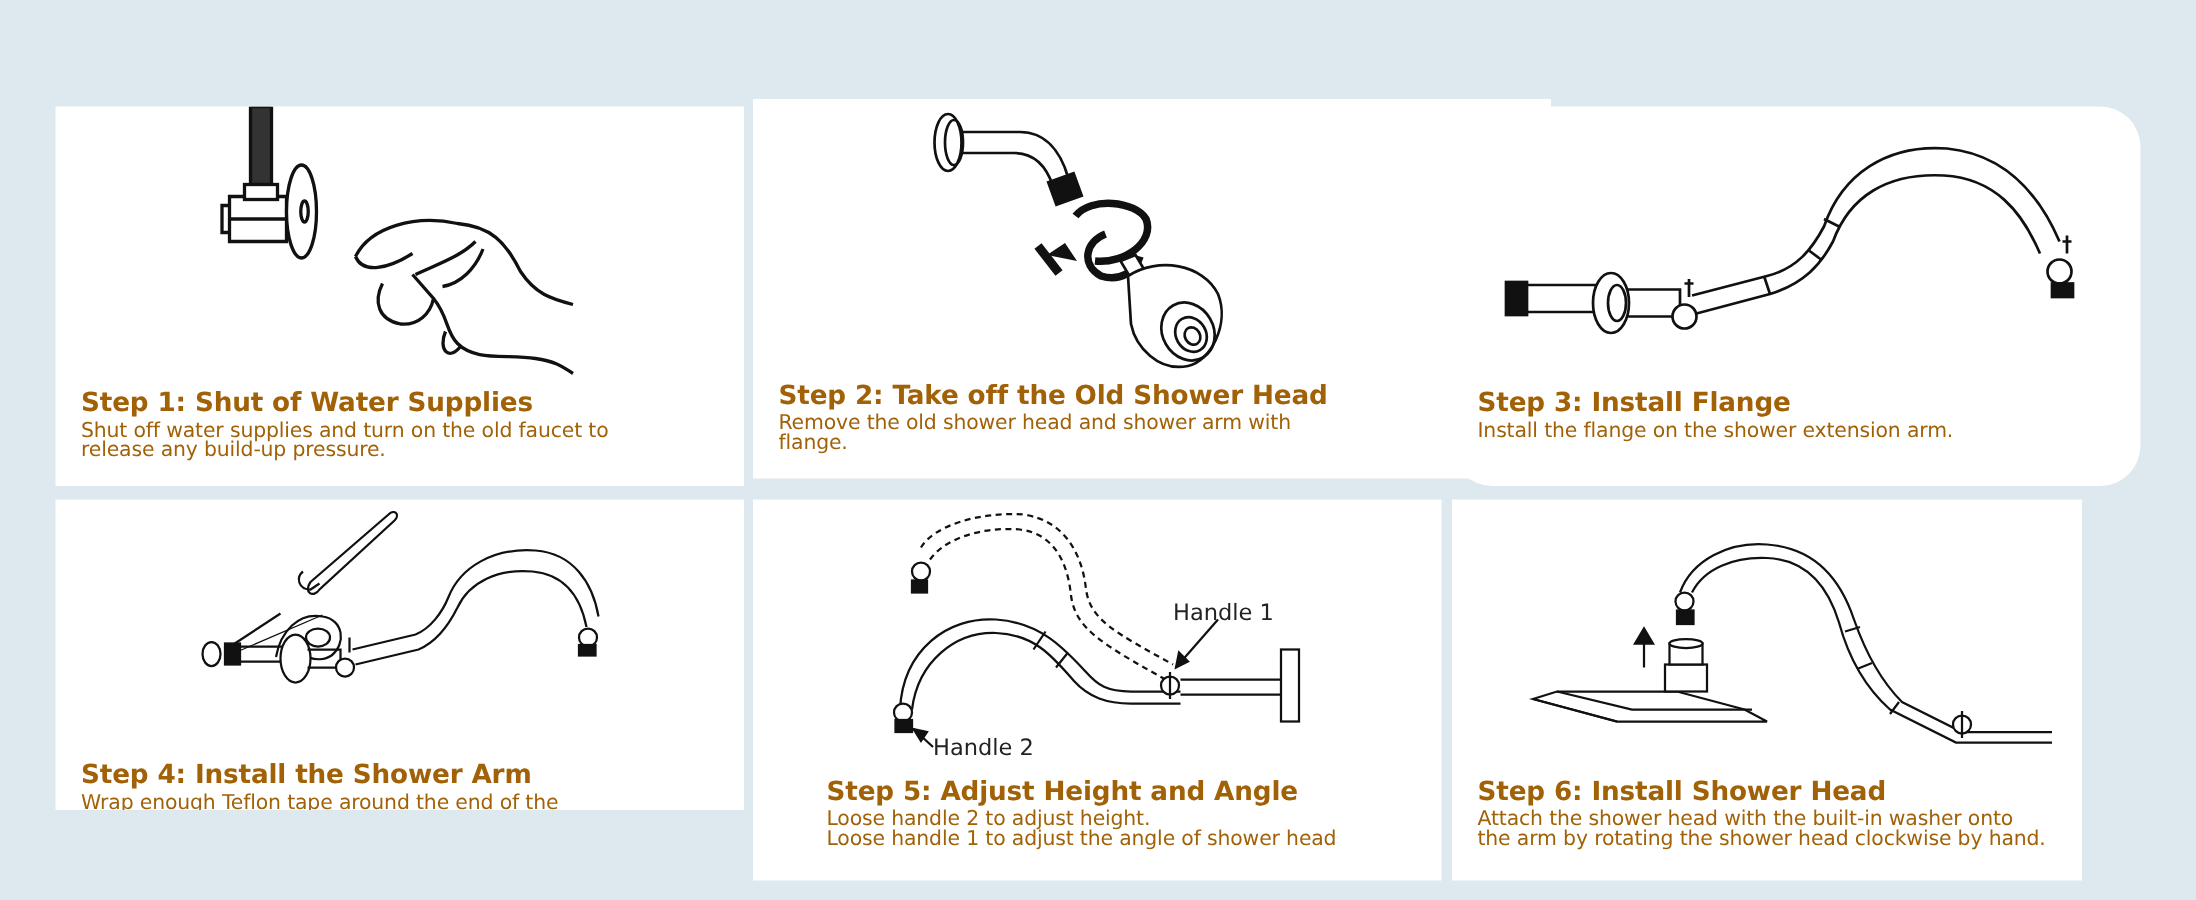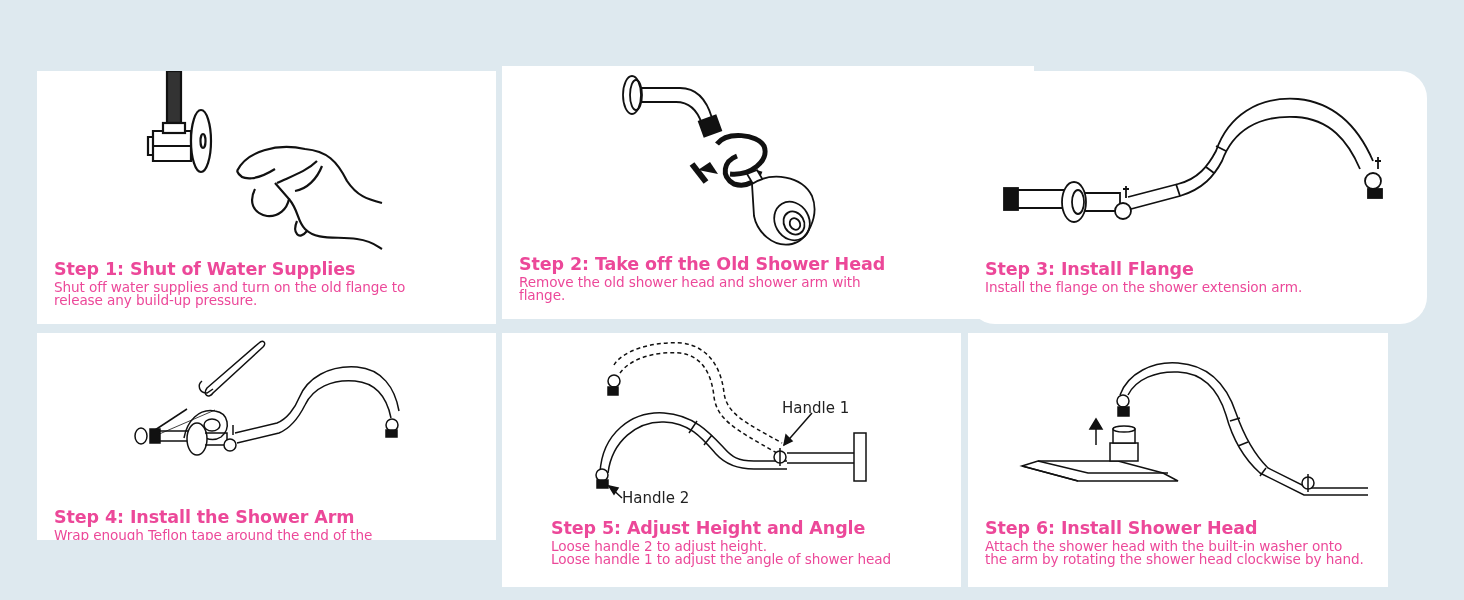--- a/index.html
+++ b/index.html
@@ -7,21 +7,21 @@
     width:1464px; height:600px; overflow:hidden;
     background:#dee9ef;
     font-family:"DejaVu Sans", "Liberation Sans", sans-serif;
     position:relative;
   }
   .panel {
     position:absolute; background:#ffffff; overflow:hidden;
   }
   .illus { position:absolute; left:0; top:0; }
   .caption {
-    position:absolute; left:17px; right:10px; color:#ec4899;
+    position:absolute; left:17px; right:10px; color:#a16207;
   }
   .step-title {
     font-weight:bold; font-size:17.5px; letter-spacing:-0.1px;
     line-height:21px; margin:0 0 1px 0; white-space:nowrap;
   }
   .step-desc {
     font-size:13.6px; line-height:13px; white-space:pre-line; letter-spacing:-0.1px;
   }
   svg { display:block; }
   .lbl { font-family:"DejaVu Sans","Liberation Sans",sans-serif; font-size:15px; fill:#222; }
@@ -43,21 +43,21 @@
       <path d="M200 100 C 205 112, 222 108, 238 98"></path>
       <path d="M218 118 C 212 130, 215 142, 230 145 C 242 146, 250 138, 252 128 L 238 112"></path>
       <path d="M252 128 C 262 140, 260 150, 268 158 C 280 170, 300 165, 320 168 C 335 170, 340 175, 345 178"></path>
       <path d="M260 150 C 255 162, 262 170, 270 160"></path>
       <path d="M240 112 C 255 105, 270 100, 280 90"></path>
       <path d="M285 95 C 280 108, 270 118, 258 120"></path>
     </g>
   </svg>
   <div class="caption" style="top:188px;">
     <div class="step-title">Step 1: Shut of Water Supplies</div>
-    <div class="step-desc">Shut off water supplies and turn on the old flange to
+    <div class="step-desc">Shut off water supplies and turn on the old faucet to
 release any build-up pressure.</div>
   </div>
 </div>
 
 <div class="panel" style="left:502px;top:66px;width:532px;height:253px;">
   <svg class="illus" width="459" height="190" viewBox="0 0 459 190">
     <g fill="none" stroke="#111" stroke-width="1.8">
       <ellipse cx="130" cy="29" rx="9" ry="19" fill="#fff"></ellipse>
       <ellipse cx="134" cy="29" rx="6" ry="15"></ellipse>
       <path d="M138 22 h40 C 195 22, 205 35, 210 52"></path>

